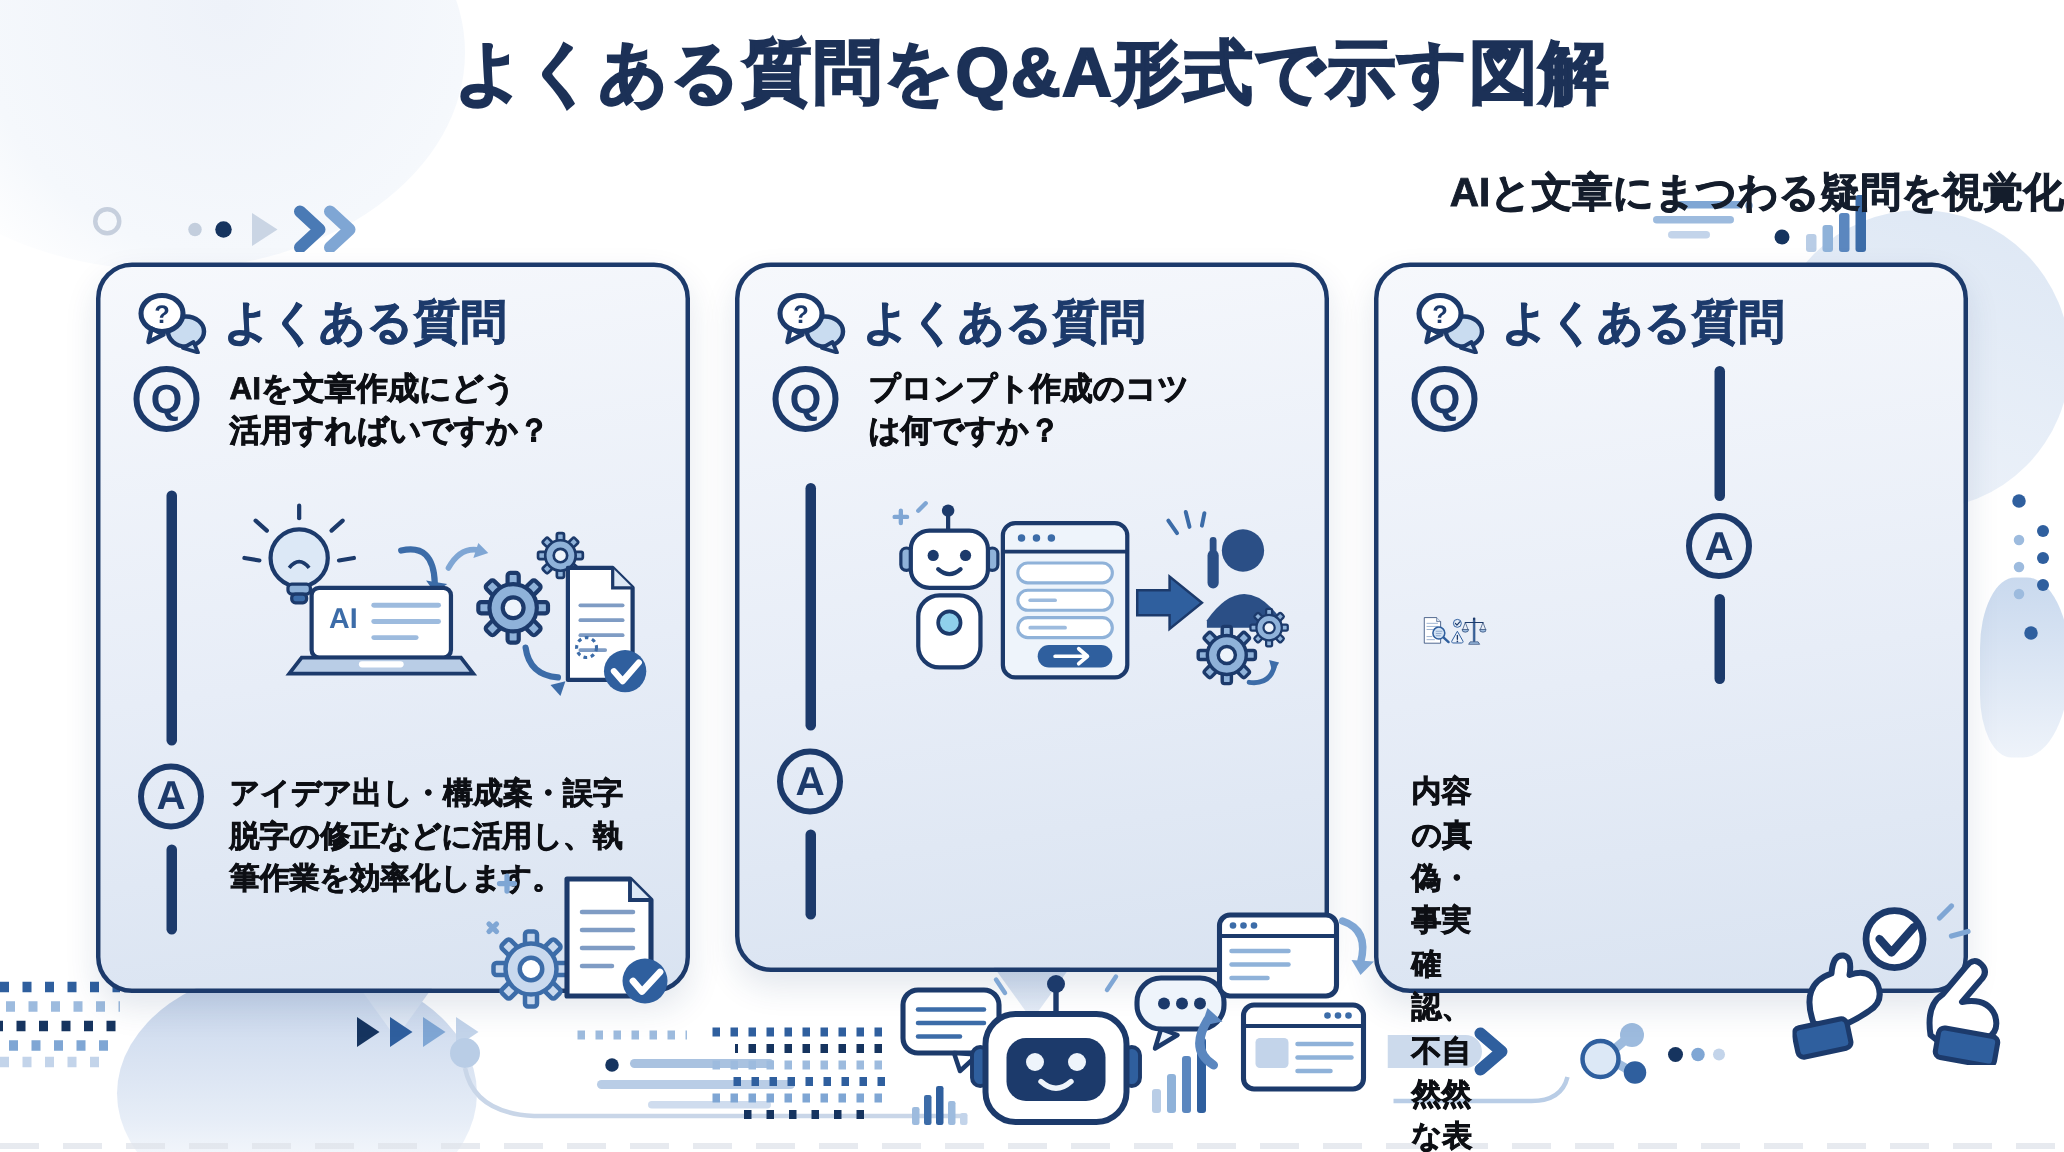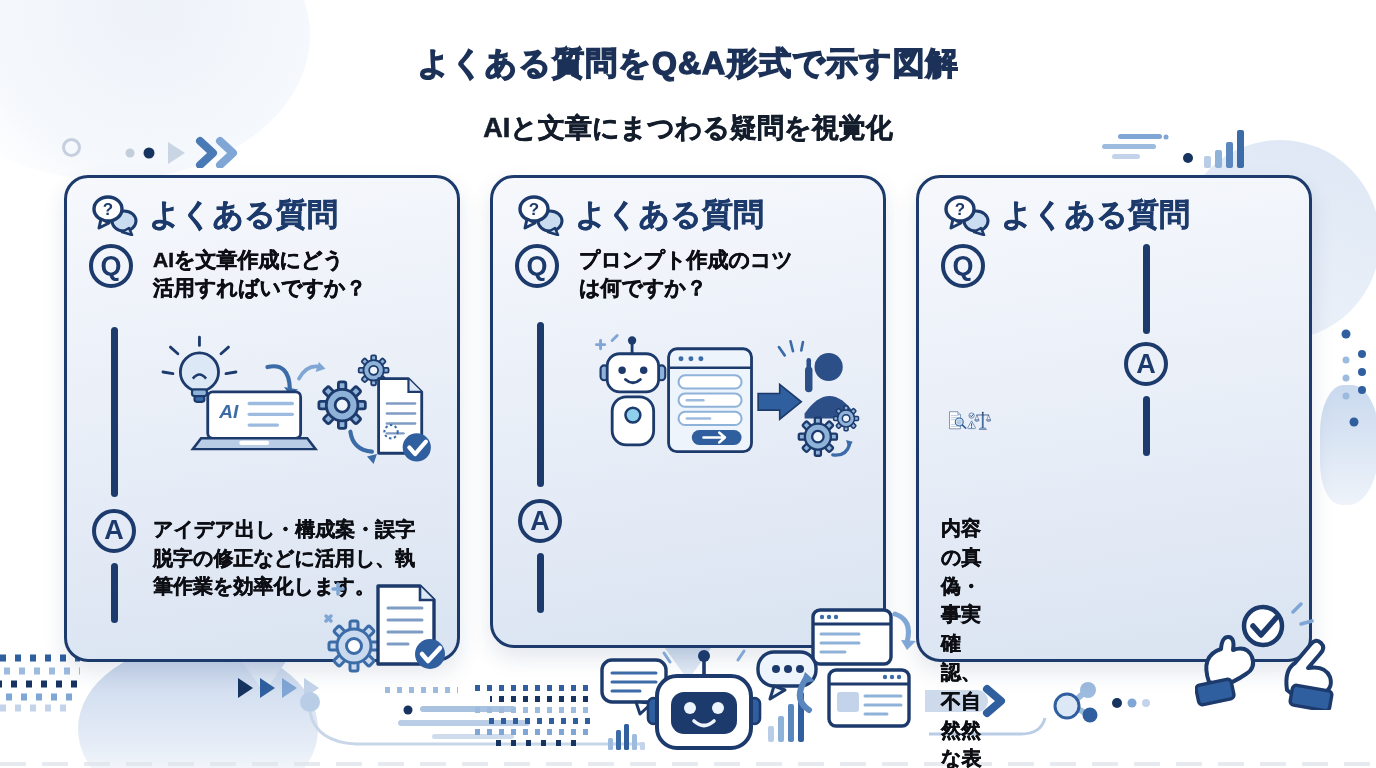--- a/index.html
+++ b/index.html
@@ -20,23 +20,23 @@
   .blob-bl{left:78px; top:644px; width:240px; height:170px; border-radius:50%;
     background:linear-gradient(180deg,#c4d3ea 0%, #e6edf7 60%, rgba(255,255,255,0) 90%); z-index:0;}
   .ring-tl{position:absolute; left:62px; top:138px; width:13px; height:13px; border:3px solid #c6cfdd;
     border-radius:50%; z-index:1;}
   .tri-under{position:absolute; z-index:1; width:52px; height:36px;
     background:linear-gradient(180deg,#ccd9ec,#e7eef7);
     clip-path:polygon(0 0,100% 0,50% 100%);}
   .bottom-texture{position:absolute; left:0; right:0; bottom:2px; height:4px; z-index:0; opacity:.75;
     background:repeating-linear-gradient(90deg,#dfe3ea 0 26px, rgba(255,255,255,0) 26px 42px);}
   
-  .page-title{position:absolute; top:42px; left:0; right:0; text-align:center; z-index:2;
-    font-size:32px; font-weight:700; letter-spacing:1px; color:#1c3157; -webkit-text-stroke:1.4px #1c3157;}
-  .page-subtitle{position:absolute; top:110px; left:0; right:0; text-align:center; z-index:2;
+  .page-title{position:absolute; top:18px; left:0; right:0; text-align:center; z-index:2;
+    font-size:46px; font-weight:700; letter-spacing:1px; color:#1c3157; -webkit-text-stroke:1.4px #1c3157;}
+  .page-subtitle{position:absolute; top:110px; left:0; right:0; text-align:right; z-index:2;
     font-size:27px; font-weight:700; color:#141d2c; -webkit-text-stroke:.6px #141d2c;}
   
   .cards{position:absolute; left:64px; right:64px; top:175px; display:flex; gap:30px;
     align-items:flex-start; z-index:2;}
   .card{flex:1 1 0; height:487px; box-sizing:border-box;
     border:3.5px solid #1c3a6b; border-radius:24px;
     background:linear-gradient(172deg,#f6f8fc 0%, #e7edf7 55%, #d9e3f1 100%);
     box-shadow:0 10px 22px rgba(28,58,107,.12);
     padding:16px 22px 18px;}
   .card.short{height:473px;}
@@ -45,21 +45,21 @@
   .card-grid{display:grid; grid-template-columns:50px 1fr; column-gap:14px; row-gap:8px;
     margin-top:8px; height:calc(100% - 52px);} 
   .qa-badge{width:44px; height:44px; border:4px solid #1c3a6b; border-radius:50%;
     display:flex; align-items:center; justify-content:center;
     font-size:27px; font-weight:700; color:#1c3a6b; background:transparent; box-sizing:border-box;}
   .question{font-size:21px; font-weight:700; line-height:1.34; color:#0d0f14;
     white-space:pre-line; -webkit-text-stroke:.5px #0d0f14; padding-top:2px;}
   .rail-cell{display:flex; justify-content:center;}
   .rail-line{width:7px; background:#1c3a6b; border-radius:4px;}
   .rail-cell .rail-line{height:calc(100% - 4px); min-height:90px;}
-  .illustration{display:flex; align-items:center; height:158px;font-style:italic;}
+  .illustration{display:flex; align-items:center; height:158px;}
   .illustration svg{width:100%; height:100%;}
   .a-col{display:flex; flex-direction:column; align-items:center; gap:10px;}
   .a-col .rail-line{height:60px;}
   .answer{font-size:20px; font-weight:700; line-height:1.44; color:#0d0f14;
     -webkit-text-stroke:.45px #0d0f14; padding-top:6px;}
   
   .decor{position:absolute; z-index:1;}
   .overlay{position:absolute; z-index:3;}
 </style>
 </head>

